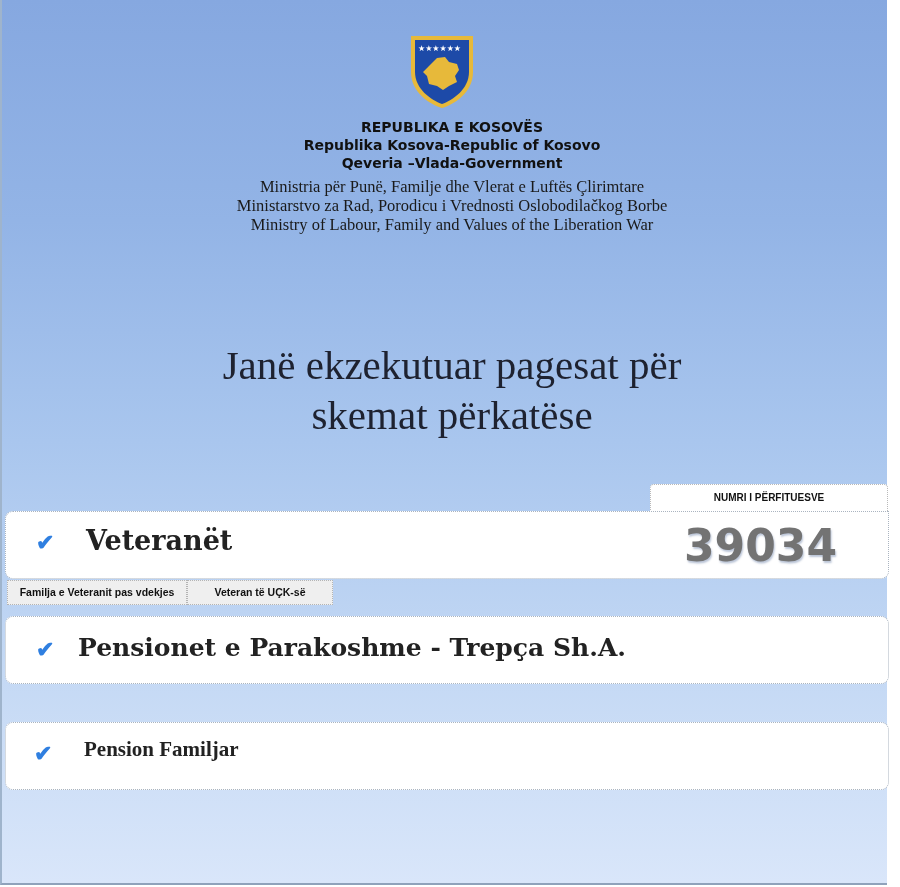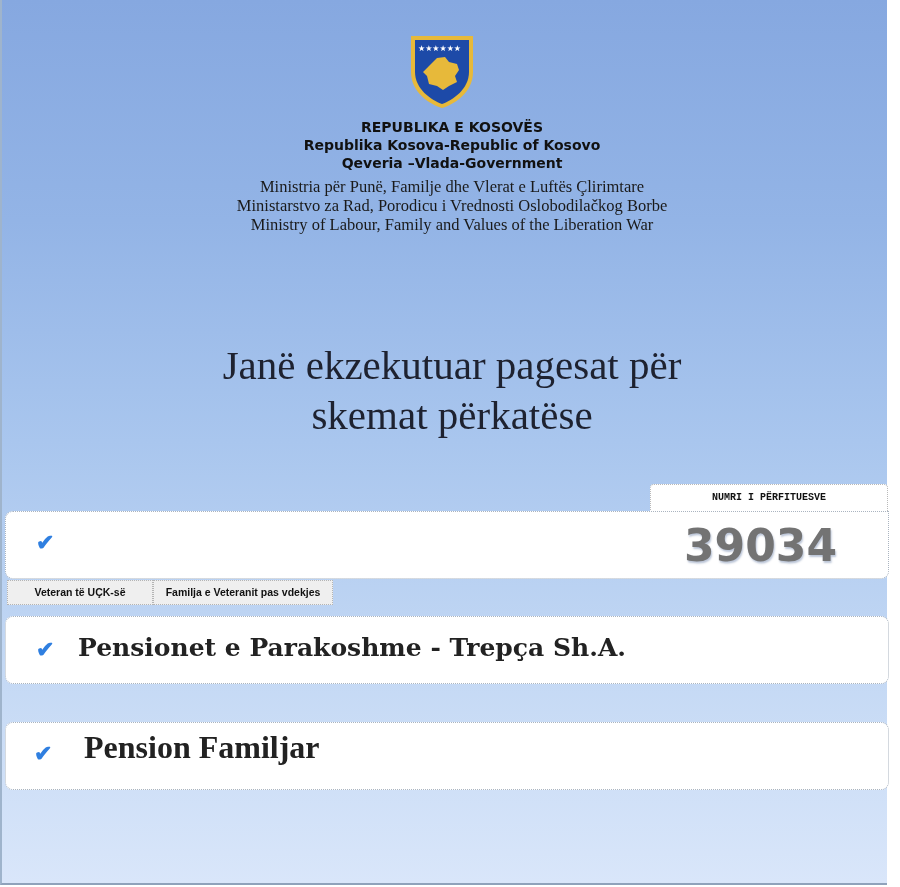--- a/index.html
+++ b/index.html
@@ -30,21 +30,21 @@
   }
   .hdr-serif.first { margin-top: 5px; }
   .title {
     position: absolute; left: 0; width: 900px; top: 340px; text-align: center;
     font-family: "Liberation Serif", serif; font-size: 41px; line-height: 50px; color: #1e2230;
   }
   .numri-label {
     position: absolute; left: 648px; top: 484px; width: 238px; height: 28px;
     background: #fff; border: 1px dotted #b9b9b9; border-bottom: 1px dotted #a9a9a9;
     border-radius: 4px 4px 0 0; box-sizing: border-box;
-    font-family: Liberation Mono, monospace; font-weight: bold; font-size: 10px;
+    font-family: Liberation Sans, sans-serif; font-weight: bold; font-size: 10px;
     text-align: center; line-height: 26px; color: #111;
   }
   .card {
     position: absolute; background: #fff; border: 1px dotted #aab4c0; border-radius: 8px;
     box-sizing: border-box;
   }
   .card .check {
     position: absolute; font-size: 22px; color: #2f7fe0; font-weight: bold;
   }
   .card .label {
@@ -68,21 +68,21 @@
   }
   .subtab.t1 { width: 146px; }
   .subtab.t2 { width: 180px; }
   .subtab.t3 { width: 216px; }
   .card-trepca { left: 3px; top: 616px; width: 884px; height: 68px; }
   .card-trepca .check { left: 30px; top: 20px; }
   .card-trepca .label { left: 72px; top: 16px; font-size: 25px; text-align: right; }
   .card-trepca .value { left: 708px; top: 8px; font-size: 42px; }
   .card-familjar { left: 3px; top: 722px; width: 884px; height: 68px; }
   .card-familjar .check { left: 28px; top: 18px; }
-  .card-familjar .label { left: 78px; top: 6px; font-size: 32px; font-family: "Liberation Serif", serif; }
+  .card-familjar .label { left: 78px; top: 14px; font-size: 21px; font-family: "Liberation Serif", serif; }
   .card-familjar .value { left: 692px; top: 8px; font-size: 43px; }
 </style>
 </head>
 <body>
 
 <div class="page">
 
   <svg class="emblem" viewBox="0 0 70 78">
     <path d="M4 4 H66 V40 C66 60 48 72 35 76 C22 72 4 60 4 40 Z" fill="#e7b93a"></path>
     <path d="M8 8 H62 V40 C62 57 46 68 35 72 C24 68 8 57 8 40 Z" fill="#1d4aa8"></path>
@@ -103,26 +103,27 @@
 
   <div class="title">
     <div>Janë ekzekutuar pagesat për</div>
     <div>skemat përkatëse</div>
   </div>
 
   <div class="numri-label">NUMRI I PËRFITUESVE</div>
 
   <div class="card card-veterans">
     <span class="check">✔</span>
+    <span class="label">Veteranët</span>
     <span class="value">39034</span>
   </div>
 
   <div class="subtabs">
+    <div class="subtab t2">Familja e Veteranit pas vdekjes</div>
     <div class="subtab t1">Veteran të UÇK-së</div>
-    <div class="subtab t2">Familja e Veteranit pas vdekjes</div>
   </div>
 
   <div class="card card-trepca">
     <span class="check">✔</span>
     <span class="label">Pensionet e Parakoshme - Trepça Sh.A.</span>
   </div>
 
   <div class="card card-familjar">
     <span class="check">✔</span>
     <span class="label">Pension Familjar</span>

